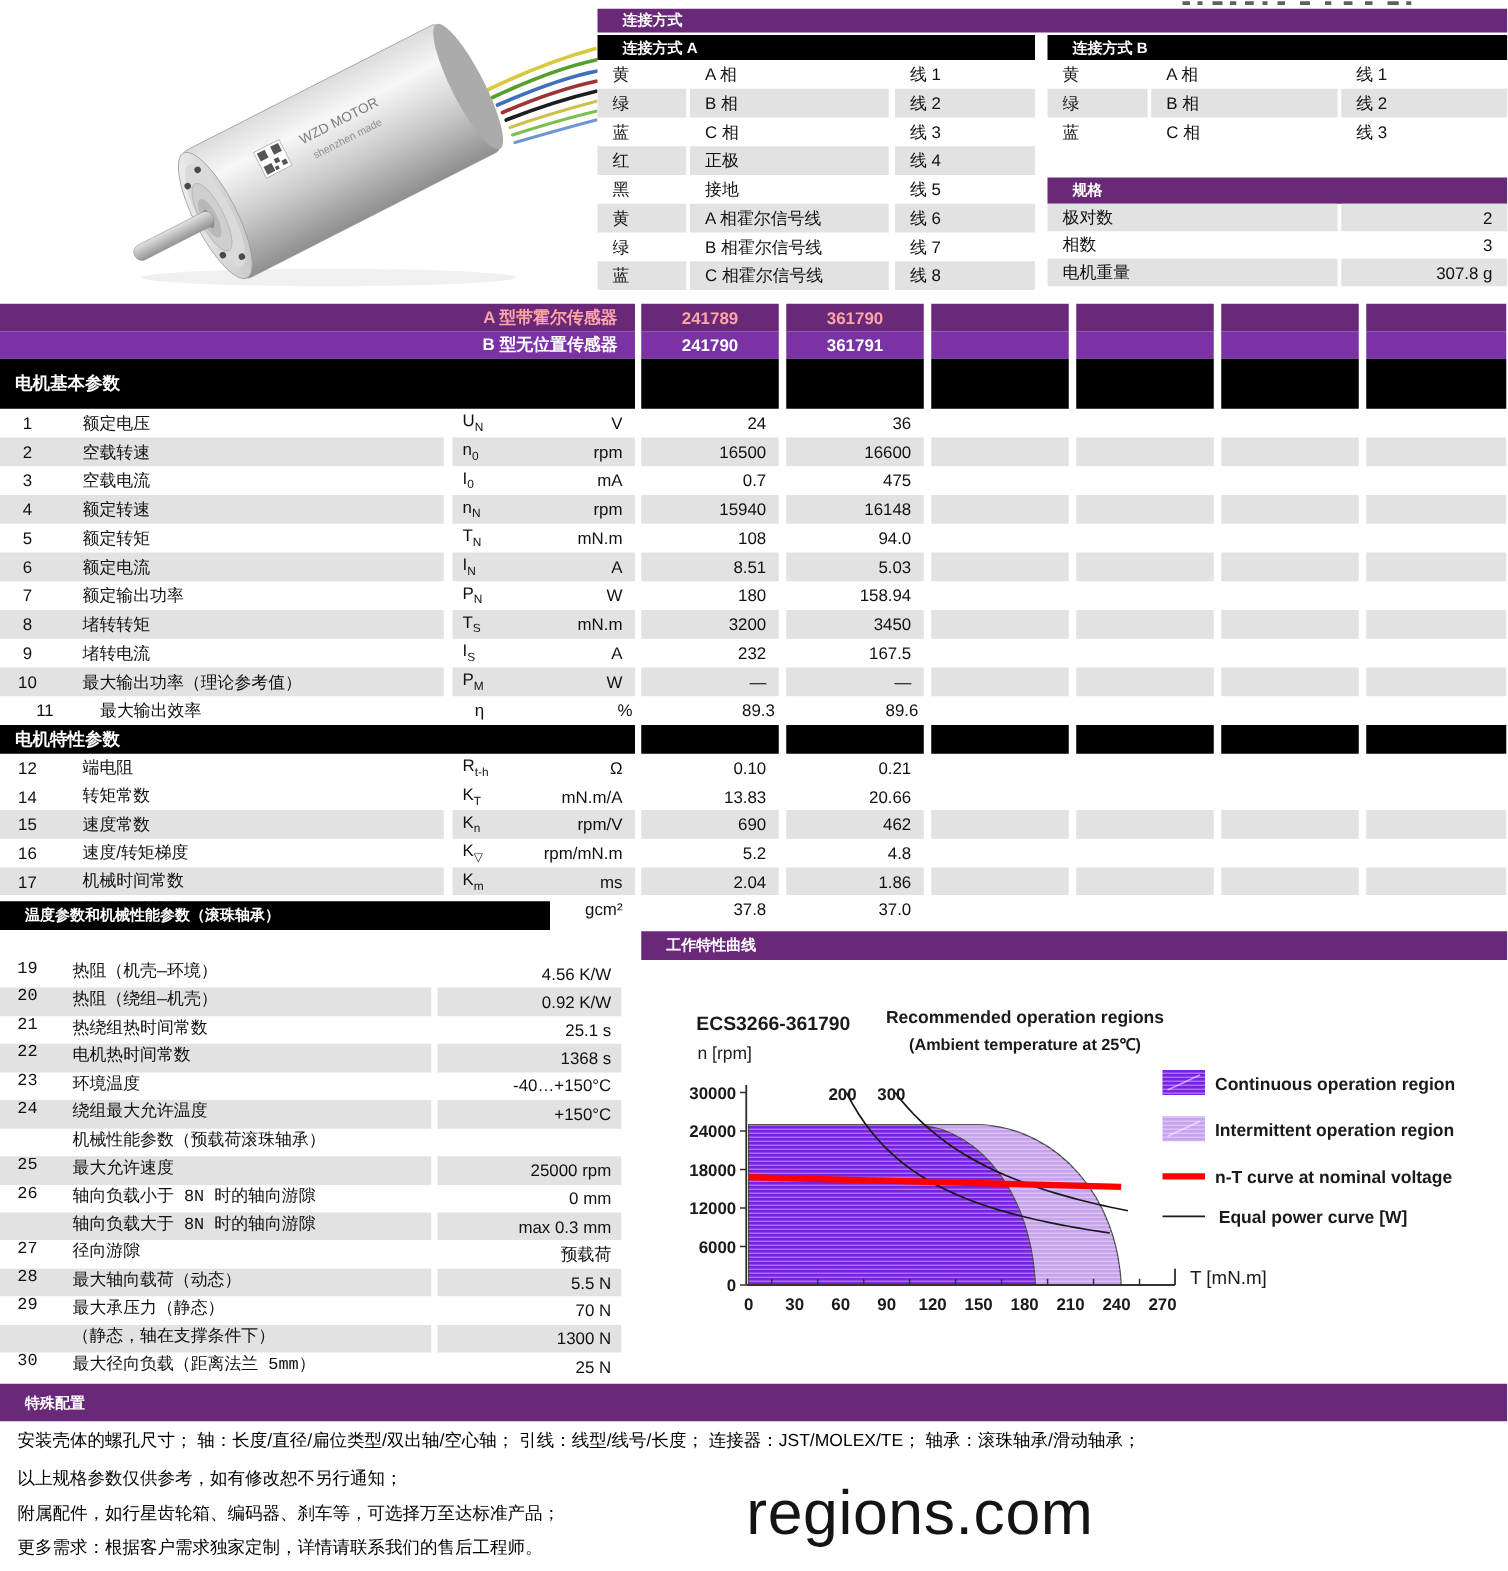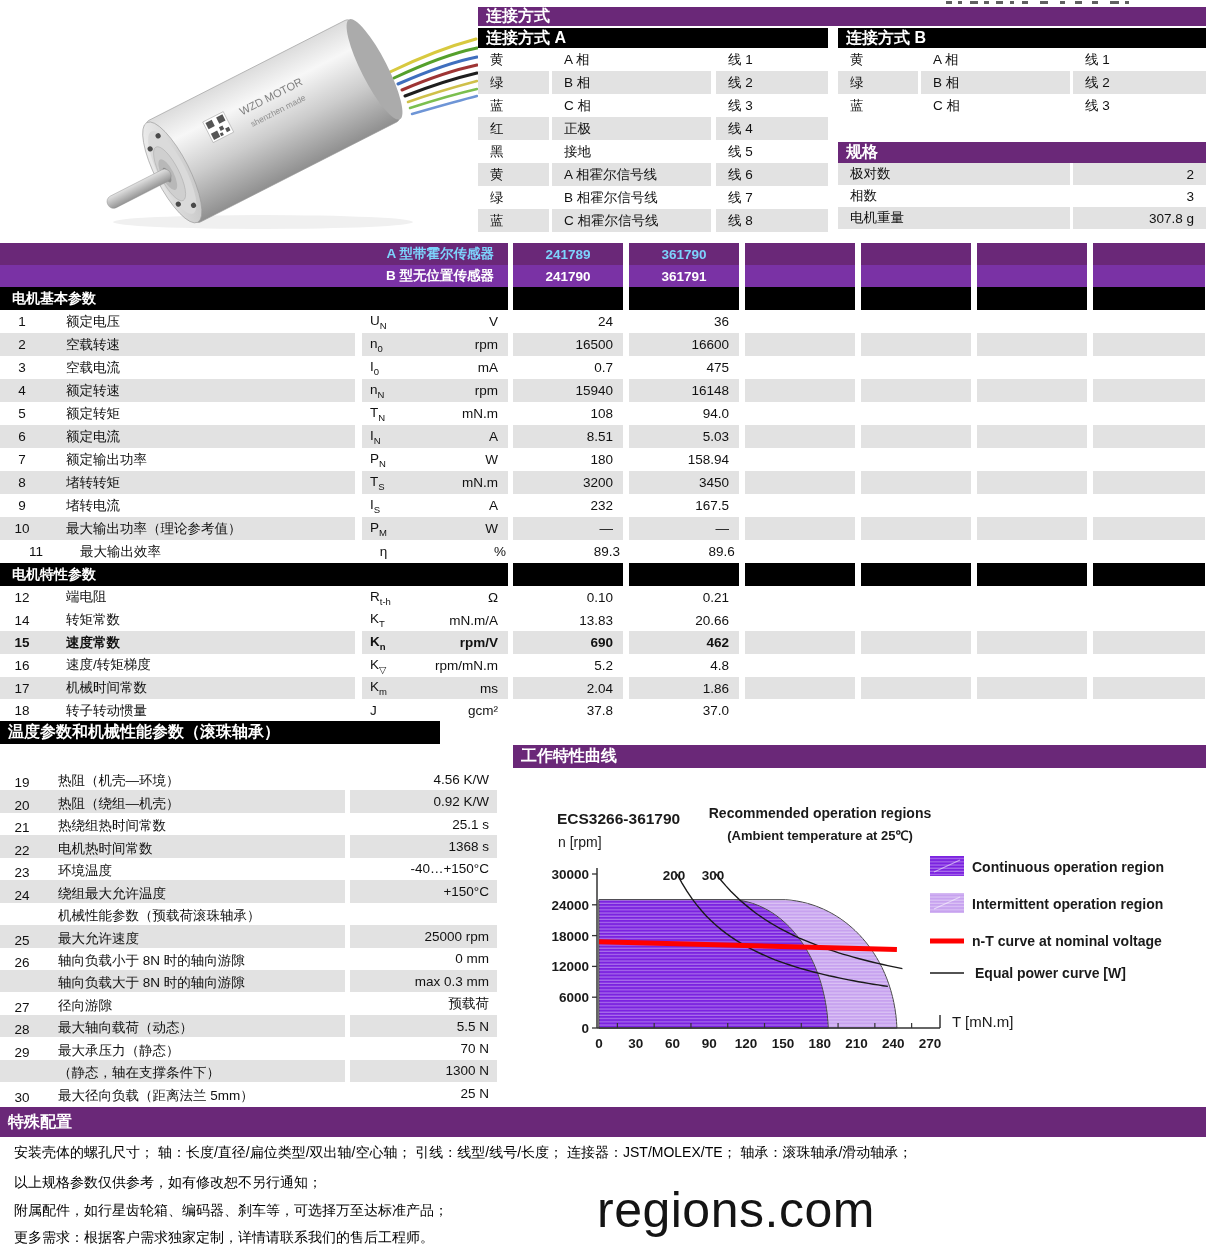--- a/index.html
+++ b/index.html
@@ -1,20 +1,20 @@
 <!DOCTYPE html>
 <html><head>
 <meta charset="utf-8">
 <style>
   html,body{margin:0;padding:0;background:#fff;}
   .page{position:relative;width:1206px;height:1257px;background:#fff;overflow:hidden;
         font-family:"Liberation Sans","DejaVu Sans",sans-serif;color:#111;font-size:13.5px;}
   .abs{position:absolute;}
-  .bar{position:absolute;color:#fff;font-weight:bold;font-size:16px;display:flex;align-items:center;
-       padding-left:8px;box-sizing:border-box;}
+  .bar{position:absolute;color:#fff;font-weight:bold;font-size:12px;display:flex;align-items:center;
+       padding-left:20px;box-sizing:border-box;}
   .purple{background:#6A2878;}
   .blackbg{background:#000;}
   
   .crow{display:flex;height:23px;align-items:center;}
   .crow .c{box-sizing:border-box;height:100%;display:flex;align-items:center;padding-left:12px;}
   .stripe .c{background:#E2E2E2;}
   #connA .col1{width:71px;margin-right:3px;}
   #connA .col2{width:159px;margin-right:5px;}
   #connA .col3{width:112px;}
   #connB .col1{width:80px;margin-right:3px;}
@@ -34,29 +34,29 @@
   .gAB{width:508px;margin-right:5px;}
   .vc{width:110px;margin-right:6px;justify-content:flex-end;padding-right:10px;}
   .vc.last{width:112px;margin-right:0;}
   .vc.hval{justify-content:center;padding-right:0;}
   .num{width:44px;text-align:center;}
   .nm{padding-left:22px;}
   .sym{padding-left:8px;width:60px;}
   .un{flex:1;text-align:right;padding-right:10px;}
   sub{font-size:9.5px;}
   .st{background:#E2E2E2;}
-  .hp1{background:#6A2878;color:#7dd3fc;font-weight:bold;}
+  .hp1{background:#6A2878;color:#fca5a5;font-weight:bold;}
   .hp2{background:#7A32A5;color:#fff;font-weight:bold;}
   .cell.blackbg{background:#000;color:#fff;font-weight:bold;}
   .gAB.hp1,.gAB.hp2{justify-content:flex-end;padding-right:14px;}
   .gAB.blackbg{justify-content:flex-start;padding-left:12px;font-size:14px;}
   
   .trow{display:flex;height:22.45px;}
   .trow .cell{height:auto;}
-  .tgA{width:345px;margin-right:5px;display:flex;align-items:flex-end;box-sizing:border-box;}
+  .tgA{width:345px;margin-right:5px;display:flex;align-items:flex-start;box-sizing:border-box;font-family:Liberation Mono, monospace;}
   .tval{width:147px;display:flex;align-items:center;justify-content:flex-end;padding-right:8px;box-sizing:border-box;}
   .tnm{padding-left:14px;}
   
   .fline{position:absolute;left:14px;font-size:14px;color:#000;}
   .watermark{position:absolute;left:597px;top:1181px;font-size:50px;color:#141414;letter-spacing:0.5px;}
   .fragmark{position:absolute;top:1px;height:3px;background:#444;opacity:.85;}
 </style>
 </head>
 <body>
 
@@ -228,21 +228,21 @@
       </div>
       <div class="mrow" style="height: 22px;">
         <div class="cell gAB hp2">B 型无位置传感器</div>
         <div class="cell vc hval hp2">241790</div>
         <div class="cell vc hval hp2">361791</div>
         <div class="cell vc hp2"></div>
         <div class="cell vc hp2"></div>
         <div class="cell vc hp2"></div>
         <div class="cell vc hp2 last"></div>
       </div>
-      <div class="mrow" style="height: 23px; text-align: center;">
+      <div class="mrow" style="height: 40px; text-align: center;">
         <div class="cell gAB blackbg">电机基本参数</div>
         <div class="cell vc blackbg"></div>
         <div class="cell vc blackbg"></div>
         <div class="cell vc blackbg"></div>
         <div class="cell vc blackbg"></div>
         <div class="cell vc blackbg"></div>
         <div class="cell vc blackbg last"></div>
       </div>
       <div class="mrow" style="height: 23px;">
         <div class="cell gA">
@@ -454,21 +454,21 @@
           <span class="sym">K<sub>T</sub></span>
           <span class="un">mN.m/A</span>
         </div>
         <div class="cell vc">13.83</div>
         <div class="cell vc">20.66</div>
         <div class="cell vc"></div>
         <div class="cell vc"></div>
         <div class="cell vc"></div>
         <div class="cell vc last"></div>
       </div>
-      <div class="mrow" style="height: 22.7px; font-weight: bold;">
+      <div class="mrow" style="height: 22.7px;">
         <div class="cell gA st">
           <span class="num">15</span>
           <span class="nm">速度常数</span>
         </div>
         <div class="cell gB st">
           <span class="sym">K<sub>n</sub></span>
           <span class="un">rpm/V</span>
         </div>
         <div class="cell vc st">690</div>
         <div class="cell vc st">462</div>

